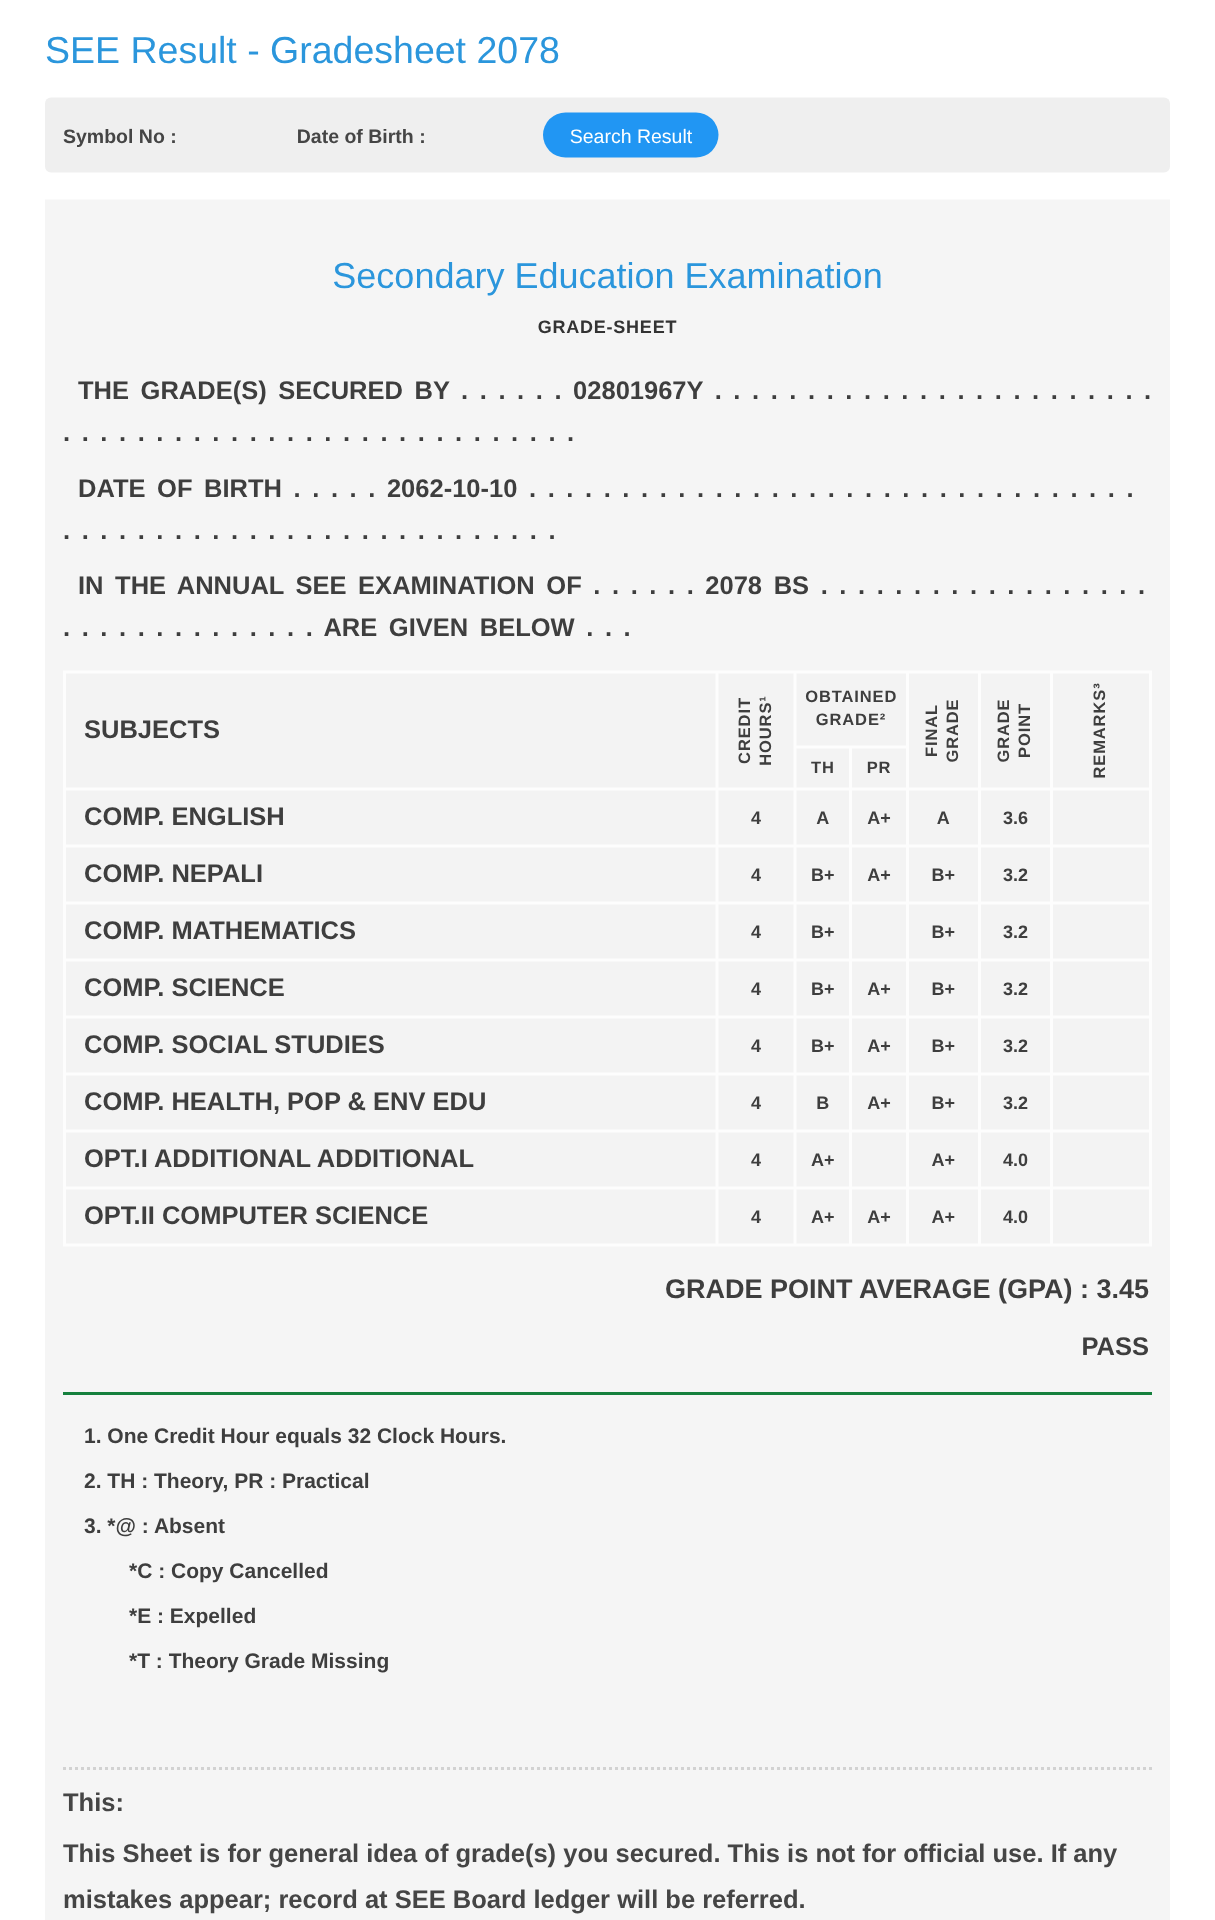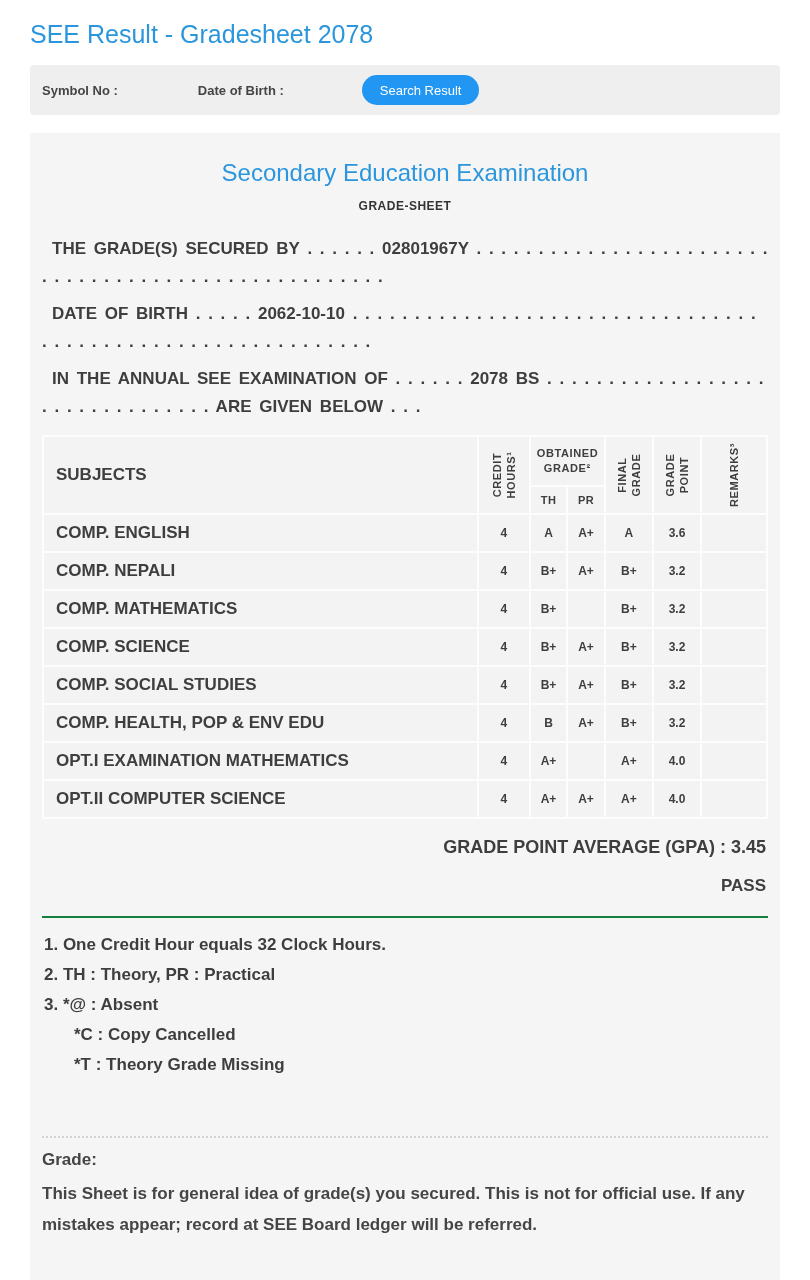--- a/index.html
+++ b/index.html
@@ -63,21 +63,21 @@
   }
 
   
   .sheet {
     margin-top: 18px;
     background: #f5f5f5;
     padding: 12px 12px 60px 12px;
     min-height: 1100px;
   }
   .exam-title {
-    margin-top: 14px;
+    margin-top: 26px;
     text-align: center;
     font-size: 24px;
     font-weight: 400;
     color: #2b96dc;
   }
   .sheet-subtitle {
     margin-top: 12px;
     text-align: center;
     font-size: 12px;
     font-weight: bold;
@@ -180,24 +180,25 @@
     margin-top: 18px;
     text-align: right;
     font-size: 17px;
     font-weight: bold;
     color: #3e3e3e;
   }
 
   
   .footnotes { margin-top: 12px; padding: 0 2px; }
   .fn {
-    font-size: 17px;
+    font-size: 14px;
     font-weight: bold;
     color: #3e3e3e;
     line-height: 30px;
+    margin-left: 12px;
   }
   .fn.ind { padding-left: 30px; }
 
   
   .note-divider {
     margin-top: 56px;
     border-top: 2px dotted #d2d2d2;
   }
   .note-label {
     margin-top: 12px;
@@ -320,21 +321,21 @@
           <tr>
             <td class="sub">COMP. HEALTH, POP &amp; ENV EDU</td>
             <td class="ctr">4</td>
             <td class="ctr">B</td>
             <td class="ctr">A+</td>
             <td class="ctr">B+</td>
             <td class="ctr">3.2</td>
             <td class="ctr"></td>
           </tr>
           <tr>
-            <td class="sub">OPT.I EXAMINATION MATHEMATICS</td>
+            <td class="sub">OPT.I ADDITIONAL ADDITIONAL</td>
             <td class="ctr">4</td>
             <td class="ctr">A+</td>
             <td class="ctr"></td>
             <td class="ctr">A+</td>
             <td class="ctr">4.0</td>
             <td class="ctr"></td>
           </tr>
           <tr>
             <td class="sub">OPT.II COMPUTER SCIENCE</td>
             <td class="ctr">4</td>
@@ -350,21 +351,22 @@
     <div class="gpa-block">
       <div class="gpa-line">GRADE POINT AVERAGE (GPA) : 3.45</div>
       <div class="result-line">PASS</div>
     </div>
 
     <div class="footnotes">
         <div class="fn">1. One Credit Hour equals 32 Clock Hours.</div>
         <div class="fn">2. TH : Theory, PR : Practical</div>
         <div class="fn">3. *@ : Absent</div>
         <div class="fn ind">*C : Copy Cancelled</div>
+        <div class="fn ind">*E : Expelled</div>
         <div class="fn ind">*T : Theory Grade Missing</div>
       </div>
 
     <div class="note-divider"></div>
-    <div class="note-label">Grade:</div>
+    <div class="note-label">This:</div>
     <p class="note-text">This Sheet is for general idea of grade(s) you secured. This is not for official use. If any mistakes appear; record at SEE Board ledger will be referred.</p>
 
   </div>
 </div>
 
 </body></html>

